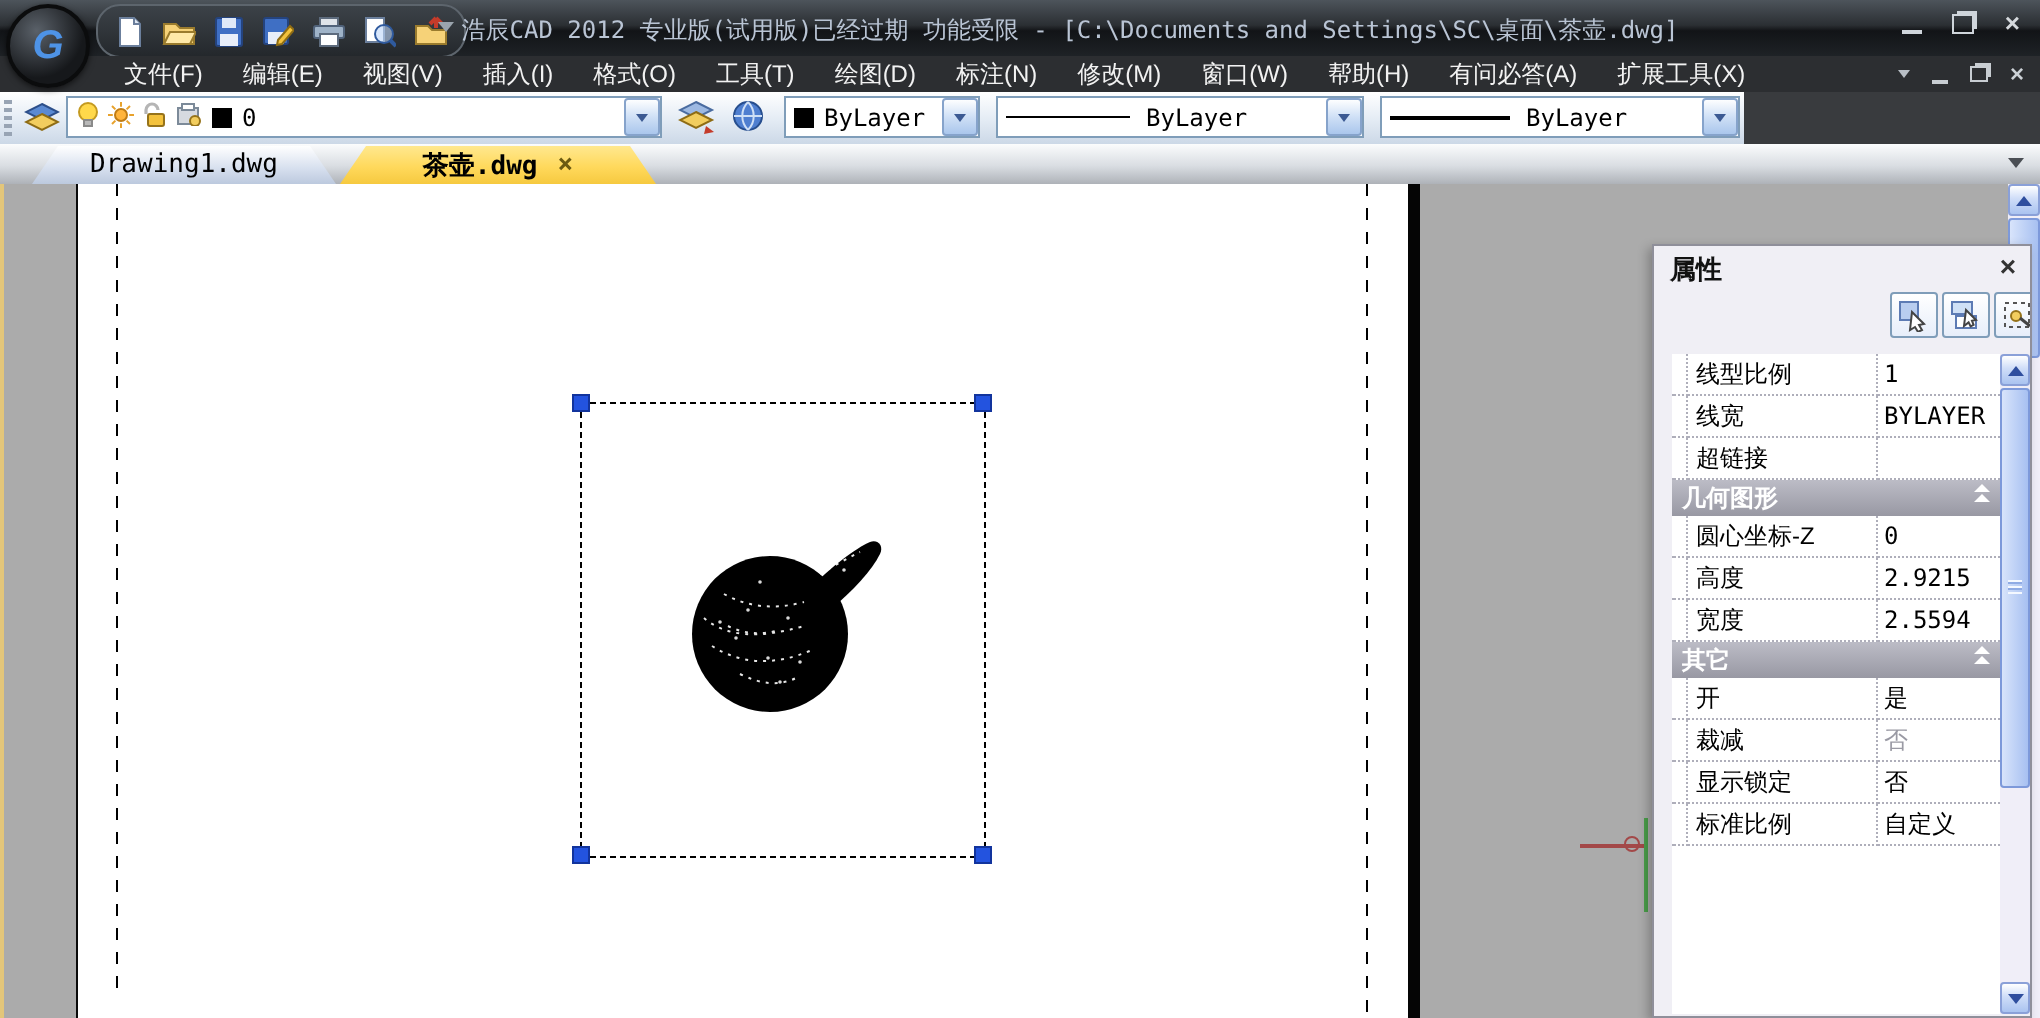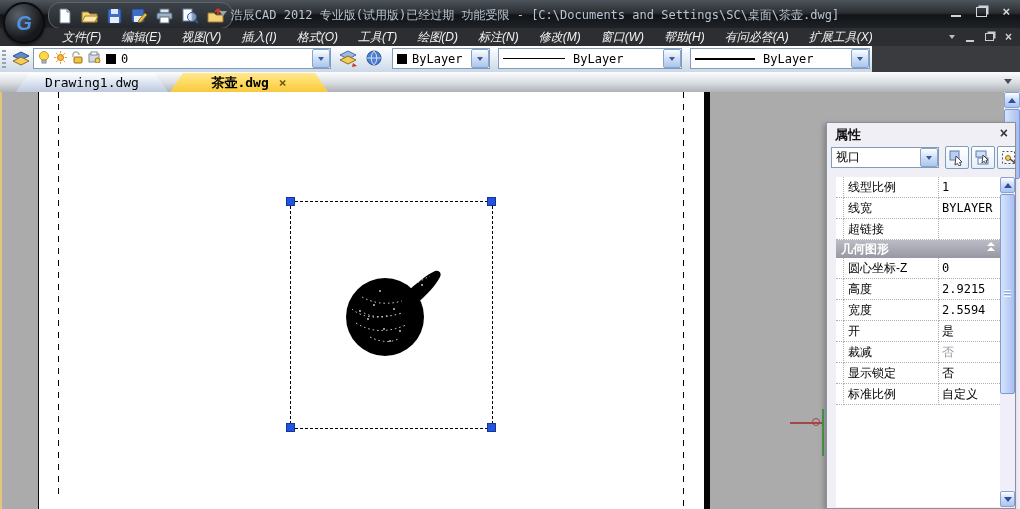--- a/index.html
+++ b/index.html
@@ -21,21 +21,21 @@
   .win-title{position:absolute;left:110px;right:60px;top:7px;text-align:center;
     color:#b9c4d4;font-family:"DejaVu Sans Mono",monospace;font-size:12px;white-space:nowrap;overflow:hidden;}
   .win-controls{position:absolute;right:10px;top:6px;display:flex;gap:15px;align-items:center;}
   .wc-min{width:10px;height:9px;border-bottom:2px solid #cfd5db;}
   .wc-restore{width:9px;height:8px;border:1.5px solid #cfd5db;box-shadow:2px -2px 0 -0.5px #cfd5db;}
   .wc-close{color:#d6dade;font-weight:bold;font-size:13px;line-height:11px;}
   
   .menubar{position:absolute;left:0;top:28px;width:1020px;height:18px;background:#2c2e31;
     display:flex;align-items:center;}
   .menu-items{display:flex;margin-left:52px;}
-  .menu-item{color:#f2f2f2;padding:0 10px;font-size:12px;white-space:nowrap;font-style:italic;}
+  .menu-item{color:#f2f2f2;padding:0 10px;font-size:12px;white-space:nowrap;}
   .menu-right{position:absolute;right:8px;top:0;height:18px;display:flex;align-items:center;gap:11px;color:#d8d8d8;}
   .mr-chev{width:0;height:0;border-left:3.5px solid transparent;border-right:3.5px solid transparent;border-top:4px solid #b9bfc6;}
   .mr-min{width:8px;height:7px;border-bottom:2px solid #c8cdd2;}
   .mr-restore{width:7px;height:6px;border:1.5px solid #c8cdd2;box-shadow:2px -2px 0 -0.5px #c8cdd2;}
   .mr-close{font-weight:bold;font-size:12px;line-height:10px;color:#cdd2d7;}
   
   .toolbar{position:absolute;left:0;top:46px;width:1020px;height:26px;
     background:linear-gradient(#ffffff,#e3ebf4 55%,#ccd8e7);border-bottom:1px solid #9aa6b6;}
   .toolbar-dark{position:absolute;left:872px;top:0;right:0;height:26px;background:#393b3e;}
   .drag-handle{position:absolute;left:2px;top:4px;width:4px;height:18px;
@@ -334,28 +334,20 @@
       <div class="sb-btn up" style="top:0;">
           <i></i>
         </div>
       <div class="sb-thumb" style="top:17px;height:70px;"></div>
     </div>
   </div>
 
   <div class="props">
     <div class="props-title">属性</div>
     <div class="props-close">×</div>
-    <div class="props-combo">
-      <div class="combo">
-        <span>视口</span>
-        <span class="chev">
-            <i></i>
-          </span>
-      </div>
-    </div>
     <div class="pbtn" style="left:118px;">
       <svg width="16" height="16">
           <rect x="1" y="1" width="9" height="9" fill="#b9cdef" stroke="#5d7bb4"></rect>
           <path d="M7 6l6 6-2.5.5L12 15l-2 1-1.5-2.5L6 15z" fill="#fff" stroke="#444"></path>
         </svg>
     </div>
     <div class="pbtn" style="left:144px;">
       <svg width="16" height="16">
           <rect x="1" y="1" width="10" height="6" fill="#cfe0f6" stroke="#5d7bb4"></rect>
           <rect x="3" y="8" width="10" height="6" fill="#fff" stroke="#5d7bb4"></rect>
@@ -401,20 +393,27 @@
         <div class="prop-row">
           <span class="cell gutter"></span>
           <span class="cell label">高度</span>
           <span class="cell value">2.9215</span>
         </div>
         <div class="prop-row">
           <span class="cell gutter"></span>
           <span class="cell label">宽度</span>
           <span class="cell value">2.5594</span>
         </div>
+        <div class="prop-header">
+          <span>其它</span>
+          <span class="ph-chev">
+            <i></i>
+            <i></i>
+          </span>
+        </div>
         <div class="prop-row">
           <span class="cell gutter"></span>
           <span class="cell label">开</span>
           <span class="cell value">是</span>
         </div>
         <div class="prop-row">
           <span class="cell gutter"></span>
           <span class="cell label">裁减</span>
           <span class="cell value muted">否</span>
         </div>

